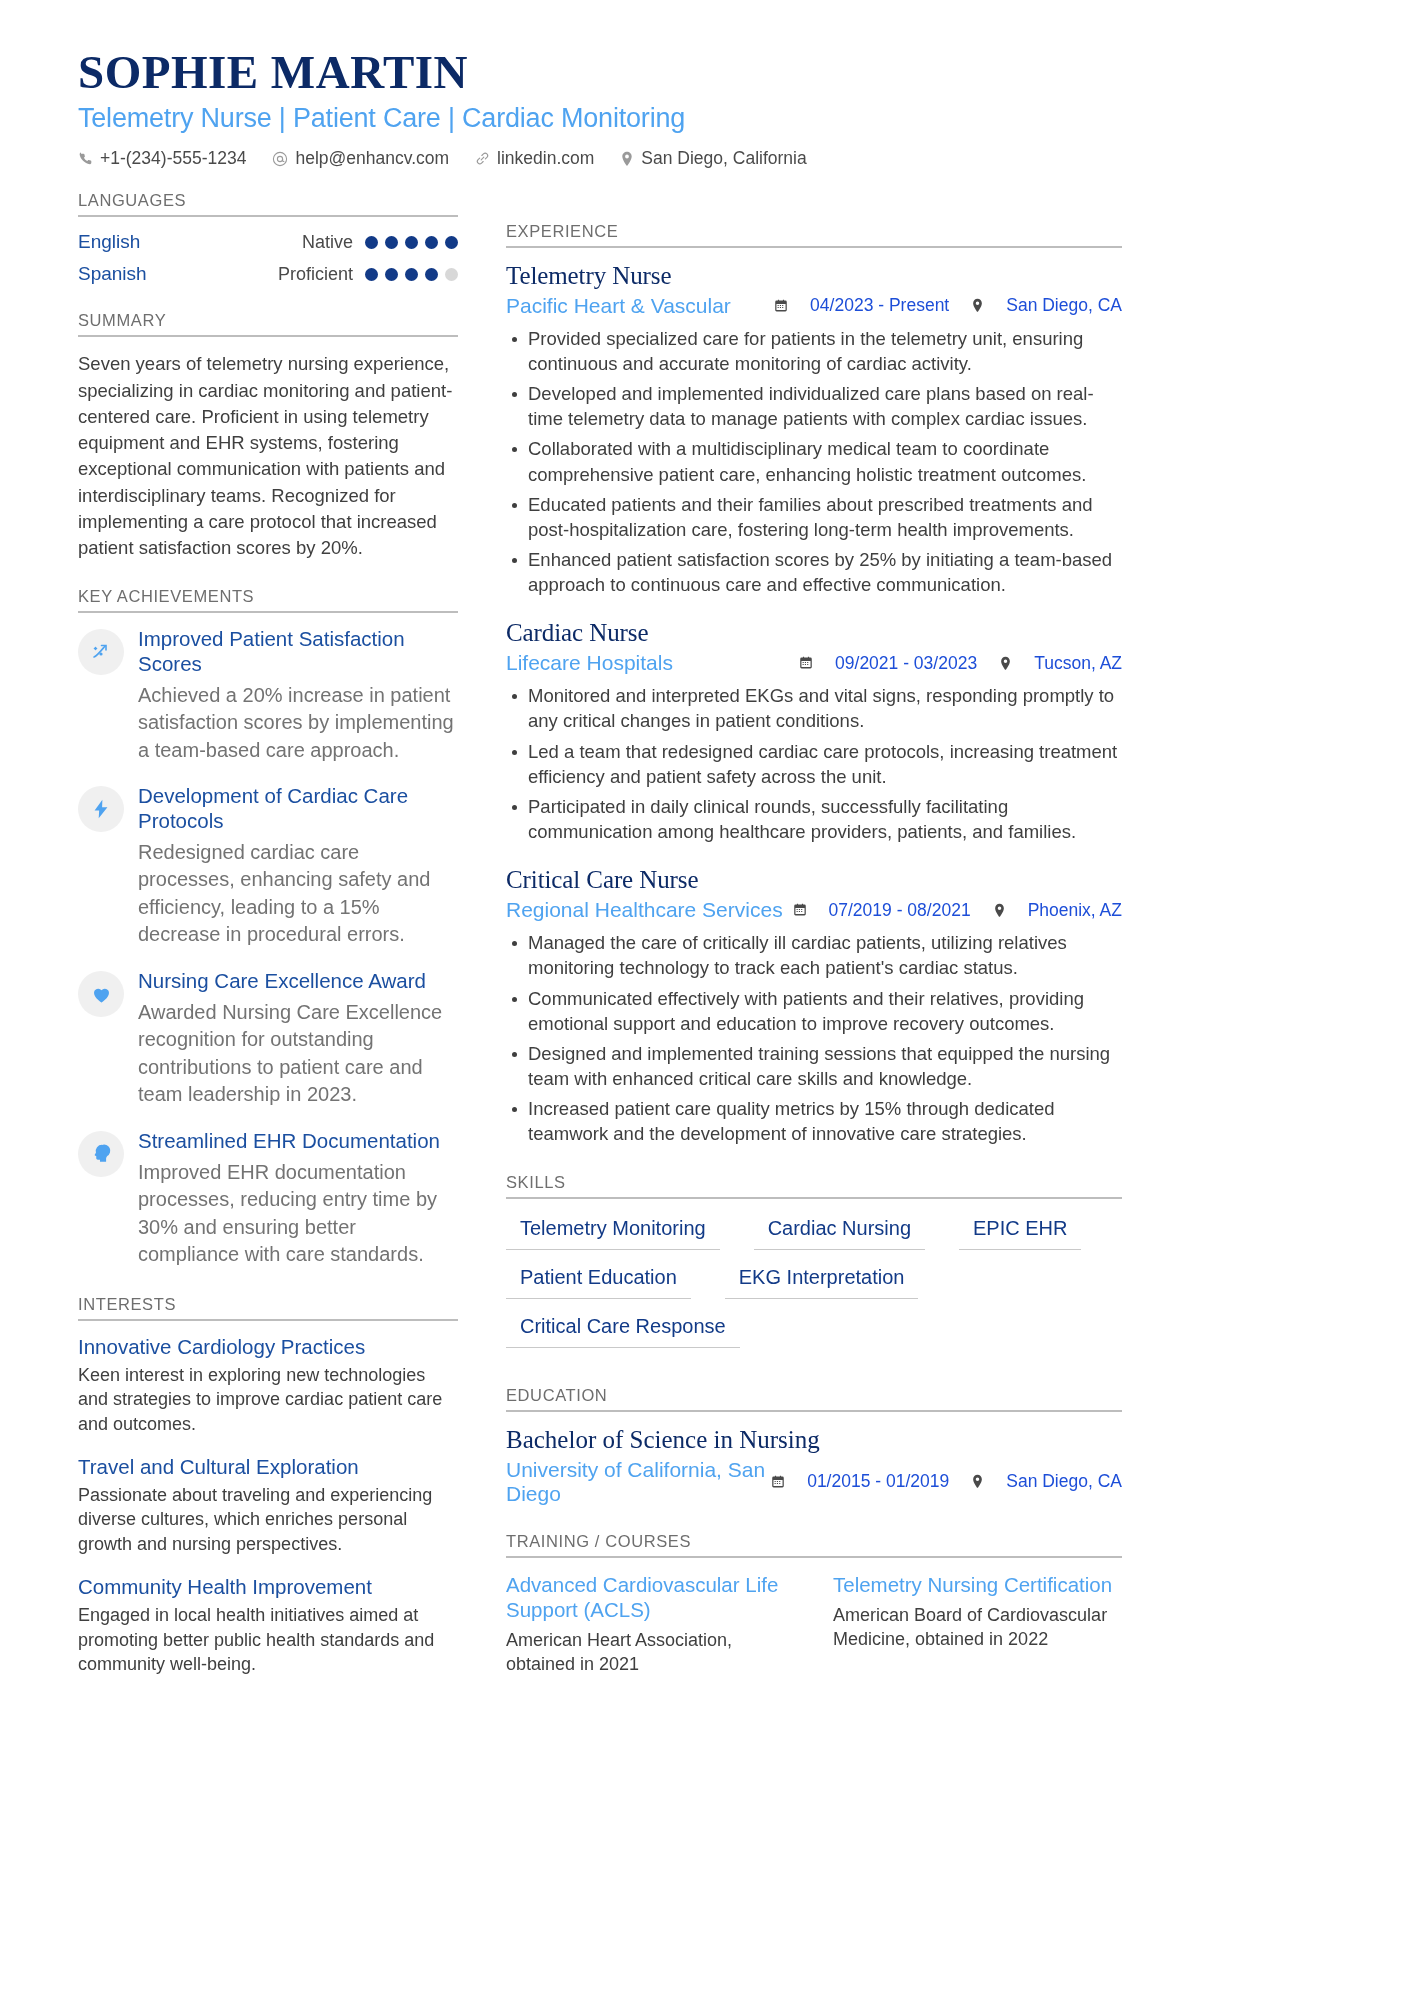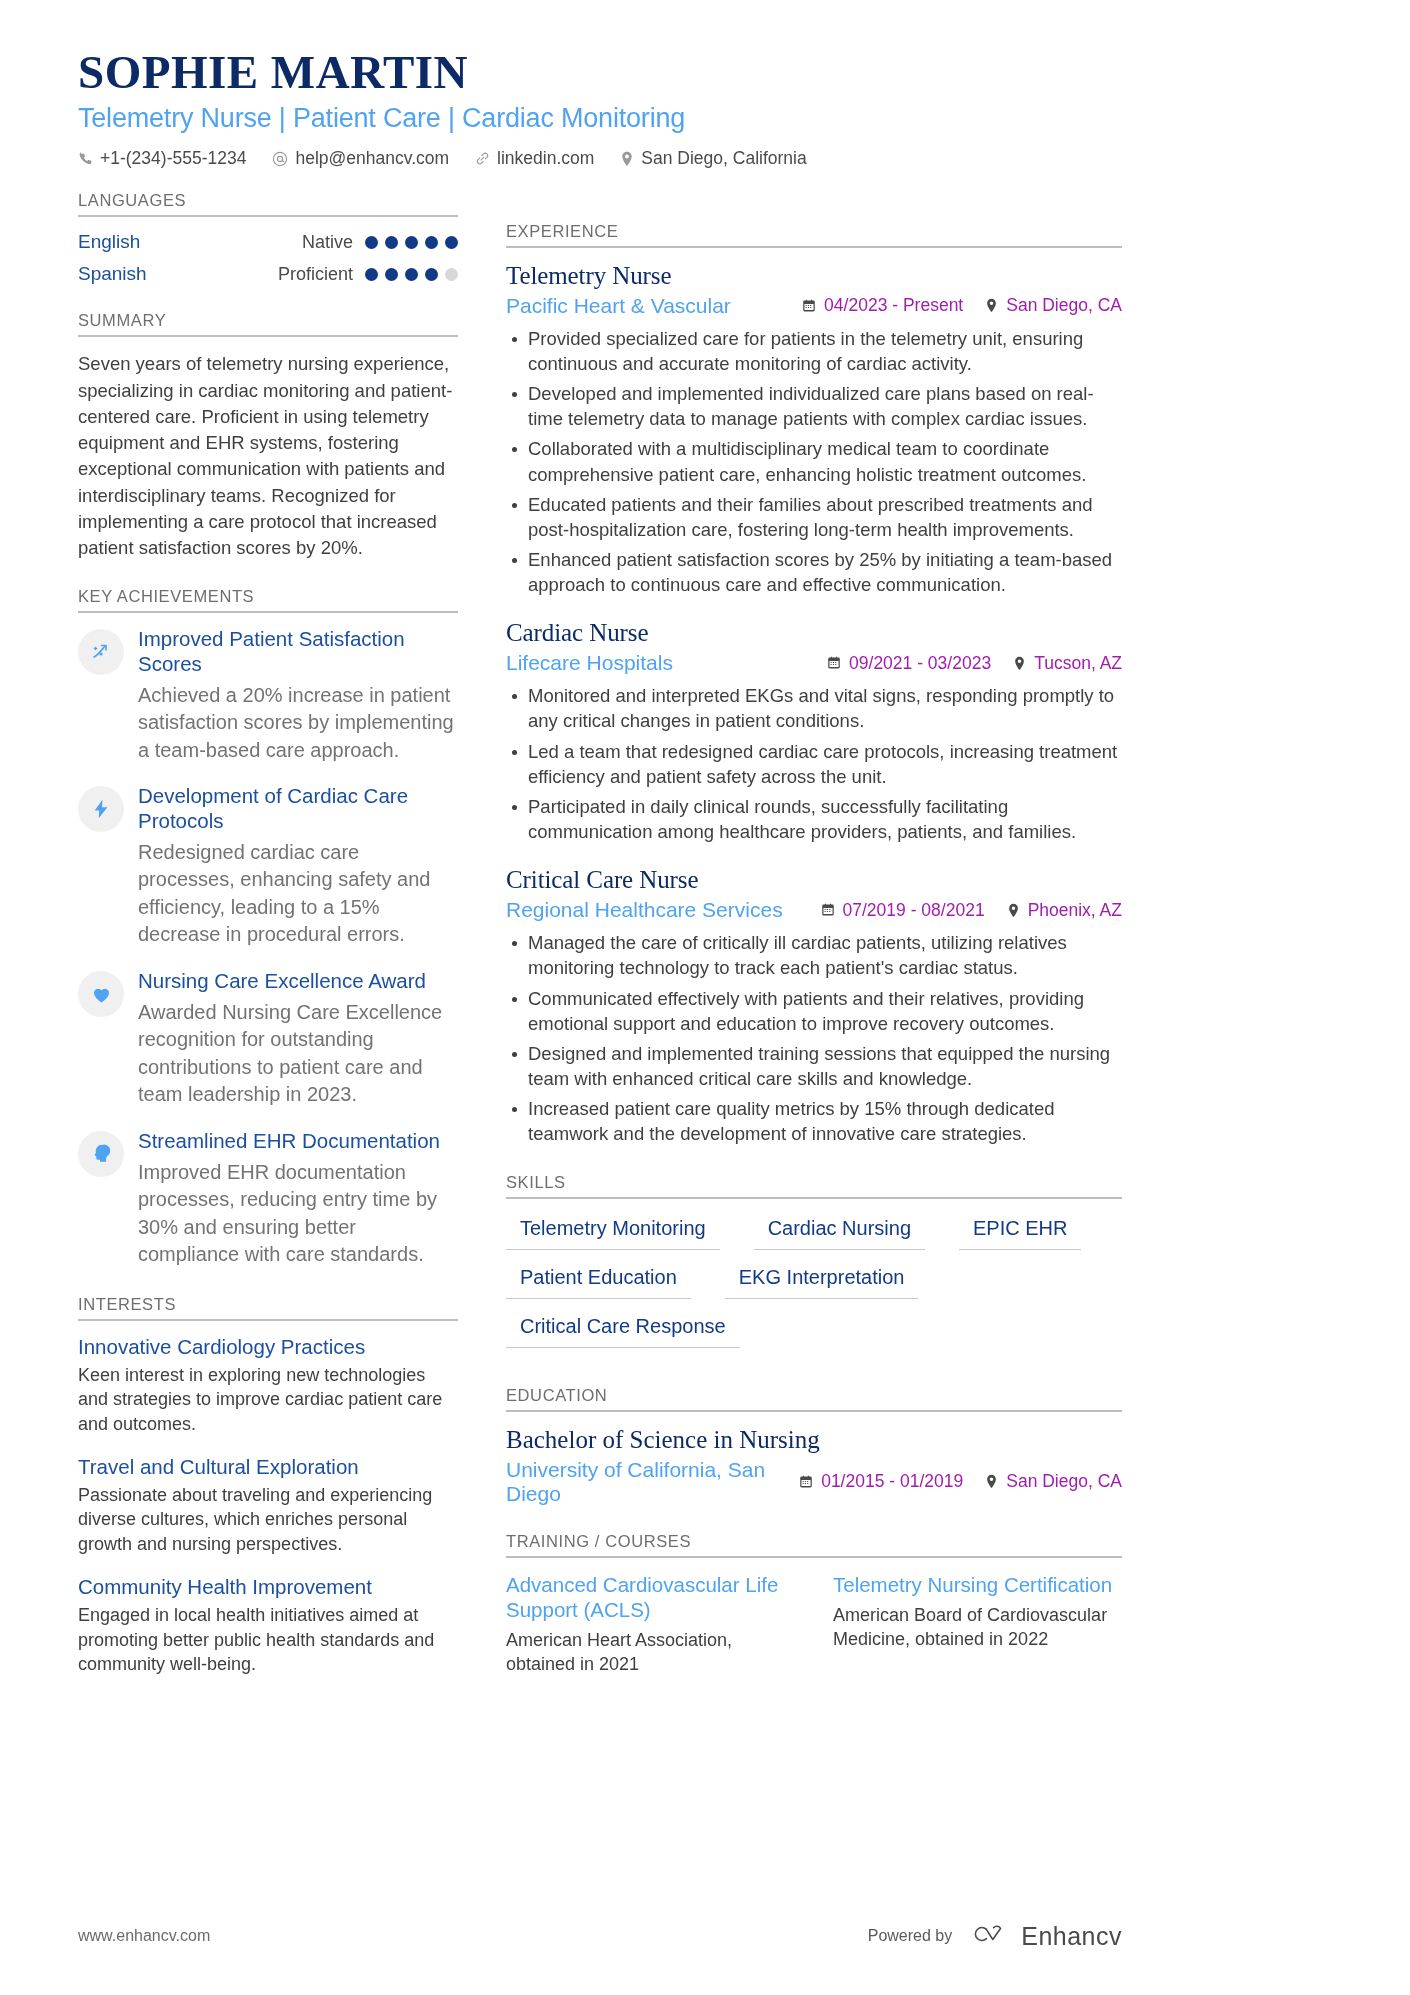--- a/index.html
+++ b/index.html
@@ -134,22 +134,22 @@
   }
   .job-meta {
     display: flex;
     align-items: center;
     justify-content: space-between;
     margin-bottom: 8px;
   }
   .job-company { font-size: 21px; color: #4fa3f0; }
   .job-meta-right { display: flex; align-items: center; gap: 22px; }
   .meta-item {
-    display: flex; align-items: center; gap: 8px;
-    font-size: 17.5px; color: #a21caf; white-space: nowrap;
+    display: flex; align-items: center; gap: 22px;
+    font-size: 17.5px; color: #1d4ed8; white-space: nowrap;
   }
   .meta-item .ico { color: #4a4a4a; display: inline-flex; }
   ul.bullets { list-style: none; padding-left: 0; }
   ul.bullets li {
     position: relative;
     padding-left: 22px;
     font-size: 18.5px;
     line-height: 1.36;
     color: #3f3f3f;
     margin-bottom: 5px;
@@ -527,29 +527,14 @@
           <div class="course">
             <div class="course-title">Telemetry Nursing Certification</div>
             <div class="course-desc">American Board of Cardiovascular Medicine, obtained in 2022</div>
           </div>
         </div>
       </div>
 
     </div>
   </div>
 
-  <div class="footer">
-    <span class="footer-url">www.enhancv.com</span>
-    <span class="footer-right">
-      <span class="powered">Powered by</span>
-      <span class="brand">
-        <span>
-          <svg width="44" height="26" viewBox="0 0 48 28" fill="none" stroke="#4a4a4a" stroke-width="1.7" stroke-linecap="round" stroke-linejoin="round">
-            <path d="M20 9a7 7 0 1 0 0 10"></path>
-            <path d="M20 9l7 11 8.5-12a4.8 4.8 0 0 0-7.6-1"></path>
-          </svg>
-        </span>
-        <span class="brand-name">Enhancv</span>
-      </span>
-    </span>
-  </div>
 
 </div>
 
 </body></html>

